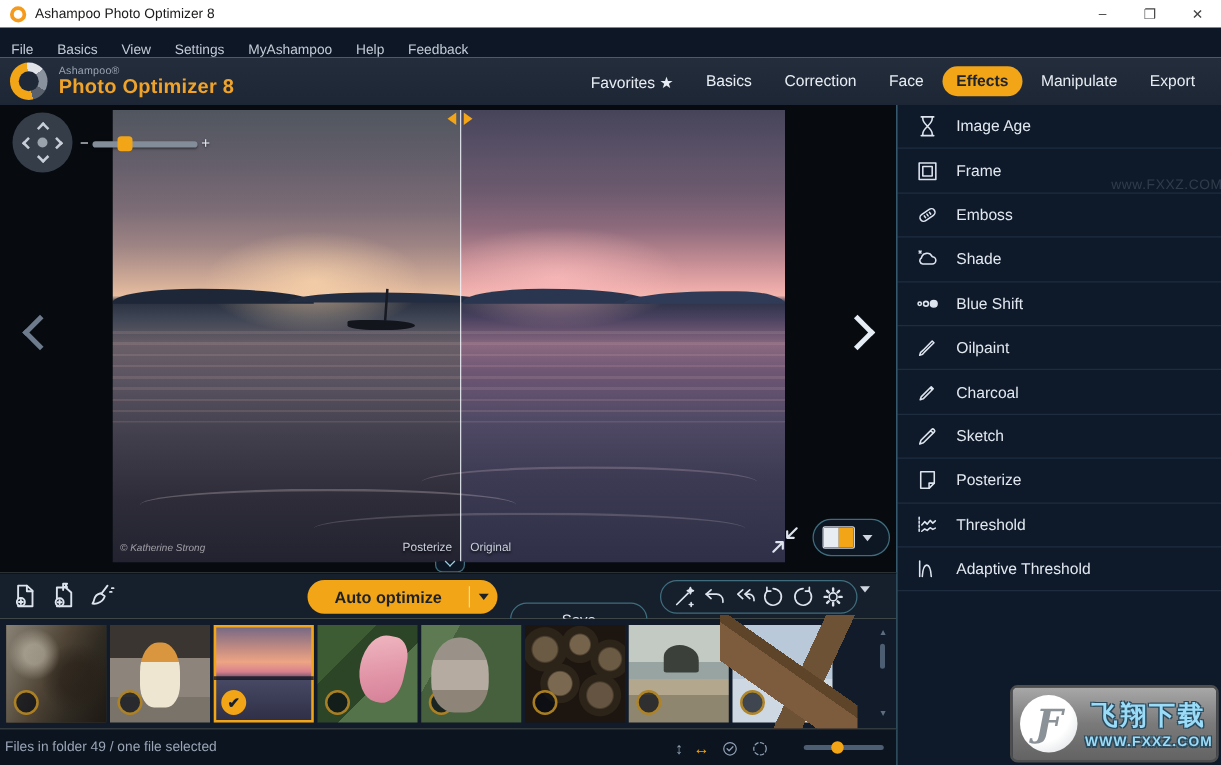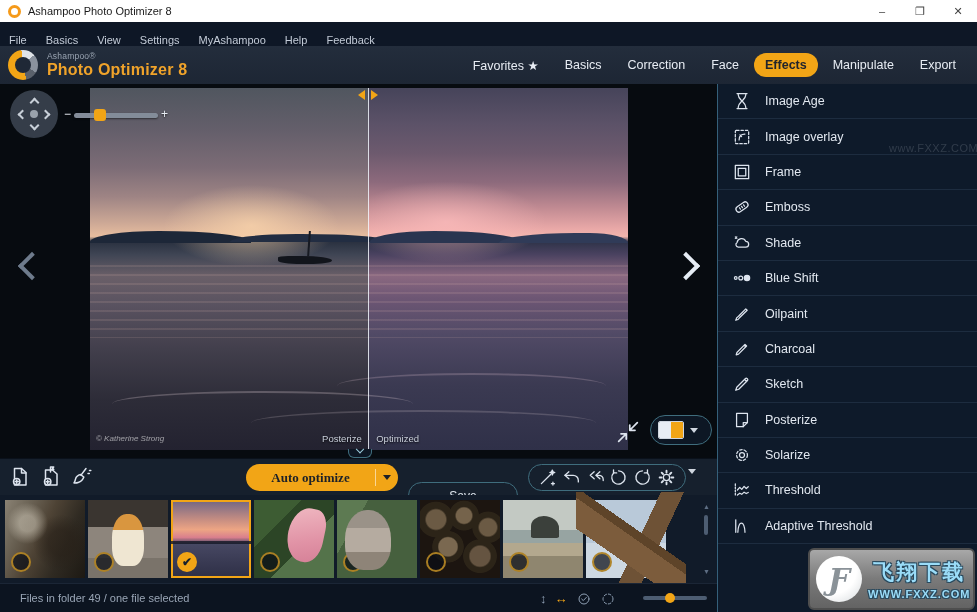--- a/index.html
+++ b/index.html
@@ -105,21 +105,21 @@
   
   .fx-row { height:35.4px; display:flex; align-items:center; gap:13px; padding-left:14px; border-bottom:1px solid rgba(86,108,140,.22); }
   .fx-row .fx-ic { width:20px; height:20px; flex:0 0 20px; }
   .fx-label { font-size:12.5px; color:#e2e8f0; }
   .faint-mark { position:absolute; left:171px; top:58px; font-size:11px; color:rgba(150,160,172,.25); letter-spacing:.5px; }
 
   
   .toolbar { position:absolute; left:0; top:458px; width:717px; height:37px; background:#16202d; border-top:1px solid #0a111b; display:flex; align-items:center; }
   .tb-left { display:flex; align-items:center; gap:5px; padding-left:7px; }
   .tb-icon { width:26px; height:26px; display:flex; align-items:center; justify-content:center; }
-  .btn-auto { position:absolute; left:246px; top:5px; width:152px; height:27px; border-radius:14px; background:#f2a516; display:flex; align-items:center;font-family:Liberation Serif, serif; }
+  .btn-auto { position:absolute; left:246px; top:5px; width:152px; height:27px; border-radius:14px; background:#f2a516; display:flex; align-items:center; }
   .btn-auto .lbl { flex:1; text-align:center; font-size:13px; font-weight:bold; color:#1d2128; }
   .btn-auto .sep { width:1px; height:17px; background:rgba(255,255,255,.55); }
   .btn-auto .dd { width:22px; display:flex; justify-content:center; }
   .btn-auto .dd .caret { border-top-color:#1d2128; }
   .btn-save { position:absolute; left:408px; top:23px; width:110px; height:27px; border-radius:14px; background:transparent; border:1px solid #3f6d7d; color:#dfe6ee; font-size:12px; display:flex; align-items:center; justify-content:center; }
   .tool-group { position:absolute; left:528px; top:5px; width:158px; height:27px; border-radius:14px; border:1px solid #3f6d7d; display:flex; align-items:center; justify-content:space-evenly; padding:0 6px; }
   .tool-group .tb-icon { width:22px; height:22px; }
   .group-dd { position:absolute; left:688px; top:10px; }
 
   
@@ -151,21 +151,21 @@
      background:linear-gradient(35deg, transparent 34%, #7c5c3c 34% 52%, #5e4429 52% 58%, transparent 58%),
                 linear-gradient(115deg, transparent 55%, #6e5236 55% 70%, transparent 70%); }
   .thumb-scroll { position:absolute; left:701px; top:503px; width:10px; height:72px; }
   .thumb-scroll .tsb { position:absolute; left:3px; top:12px; width:4px; height:20px; background:#4d5d72; border-radius:2px; }
   .thumb-scroll .a { position:absolute; left:2px; font-size:7px; color:#5d6d82; }
   .thumb-scroll .a.up { top:0; }
   .thumb-scroll .a.dn { bottom:0; }
 
   
   .statusbar { position:absolute; left:0; top:583px; width:717px; height:29px; background:#0c1420; border-top:1px solid #1b2636; display:flex; align-items:center; }
-  .status-text { font-size:11px; color:#9aa6b6; padding-left:20px; }
+  .status-text { font-size:11px; color:#9aa6b6; padding-left:4px; }
   .status-icons { position:absolute; left:540px; top:0; height:29px; display:flex; align-items:center; gap:8px; }
   .st-ic { font-size:13px; color:#8fa0b4; }
   .st-ic.orange { color:#f2a516; font-weight:bold; }
   .zoom2 { position:absolute; left:643px; top:12px; width:64px; height:4px; background:#4d5d72; border-radius:2px; }
   .zoom2 .dot { position:absolute; left:22px; top:-3.5px; width:10px; height:10px; border-radius:50%; background:#f2a516; }
 
   
   .watermark { position:absolute; left:808px; top:548px; width:167px; height:62px; border-radius:6px;
     background:linear-gradient(180deg,#a8a8a8,#7a7a7a 50%,#636363); border:2px solid #4e4e4e;
     display:flex; align-items:center; padding-left:6px; gap:6px; }
@@ -237,21 +237,21 @@
       <div class="foam f1"></div>
       <div class="foam f2"></div>
       <div class="foam f3"></div>
       <div class="split-line"></div>
       <div class="split-handle">
         <span class="tri l"></span>
           <span class="tri r"></span>
       </div>
       <div class="photo-credit">© Katherine Strong</div>
       <div class="compare-label orig">Posterize</div>
-      <div class="compare-label opt">Optimized</div>
+      <div class="compare-label opt">Original</div>
     </div>
 
     <div class="pan-ctl">
       <i class="pan-chev up"></i>
       <i class="pan-chev down"></i>
       <i class="pan-chev lft"></i>
       <i class="pan-chev rgt"></i>
       <i class="pan-dot"></i>
     </div>
 
@@ -290,27 +290,20 @@
 
   <div class="sidebar">
     <div class="fx-row">
       <svg class="ico fx-ic" viewBox="0 0 24 24">
           <path d="M6 3h12M6 21h12M7.5 3v1.8c0 3 2 4.6 4.5 7.2 2.5-2.6 4.5-4.2 4.5-7.2V3M7.5 21v-1.8c0-3 2-4.6 4.5-7.2 2.5 2.6 4.5 4.2 4.5 7.2V21"></path>
         </svg>
       <span class="fx-label">Image Age</span>
     </div>
     <div class="fx-row">
       <svg class="ico fx-ic" viewBox="0 0 24 24">
-          <rect x="4" y="4" width="16" height="16" rx="1.5" stroke-dasharray="3 2.2"></rect>
-          <path d="M8.5 15.5c0-4 2.5-7 7-7M9.5 9.5l2 2"></path>
-        </svg>
-      <span class="fx-label">Image overlay</span>
-    </div>
-    <div class="fx-row">
-      <svg class="ico fx-ic" viewBox="0 0 24 24">
           <rect x="4" y="4" width="16" height="16"></rect>
           <rect x="7.5" y="7.5" width="9" height="9"></rect>
         </svg>
       <span class="fx-label">Frame</span>
     </div>
     <div class="fx-row">
       <svg class="ico fx-ic" viewBox="0 0 24 24">
           <g transform="rotate(-35 12 12)">
             <rect x="4" y="8.5" width="16" height="7" rx="3.5"></rect>
             <path d="M9 11v2M12 11v2M15 11v2"></path>
@@ -350,27 +343,20 @@
           <path d="M4.5 19.5l1.2-3.6L16.2 5.4a1.3 1.3 0 011.8 0l.6.6a1.3 1.3 0 010 1.8L8.1 18.3l-3.6 1.2zM15 6.5l2.5 2.5"></path>
         </svg>
       <span class="fx-label">Sketch</span>
     </div>
     <div class="fx-row">
       <svg class="ico fx-ic" viewBox="0 0 24 24">
           <path d="M5.5 4h13v11l-5 5h-8z"></path>
           <path d="M13.5 20v-5h5"></path>
         </svg>
       <span class="fx-label">Posterize</span>
-    </div>
-    <div class="fx-row">
-      <svg class="ico fx-ic" viewBox="0 0 24 24">
-          <circle cx="12" cy="12" r="3"></circle>
-          <circle cx="12" cy="12" r="6.5" stroke-dasharray="3 2.4"></circle>
-        </svg>
-      <span class="fx-label">Solarize</span>
     </div>
     <div class="fx-row">
       <svg class="ico fx-ic" viewBox="0 0 24 24">
           <path d="M4 4.5v15" stroke-dasharray="2 1.8"></path>
           <path d="M6.5 12l2.8-3.2 2.4 2.4 2.8-3.6 2.6 2.6 2.4-2.2"></path>
           <path d="M6.5 18l2.8-2.2 2.4 1.4 2.8-2.6 2.6 1.6 2.4-1.2"></path>
         </svg>
       <span class="fx-label">Threshold</span>
     </div>
     <div class="fx-row">

